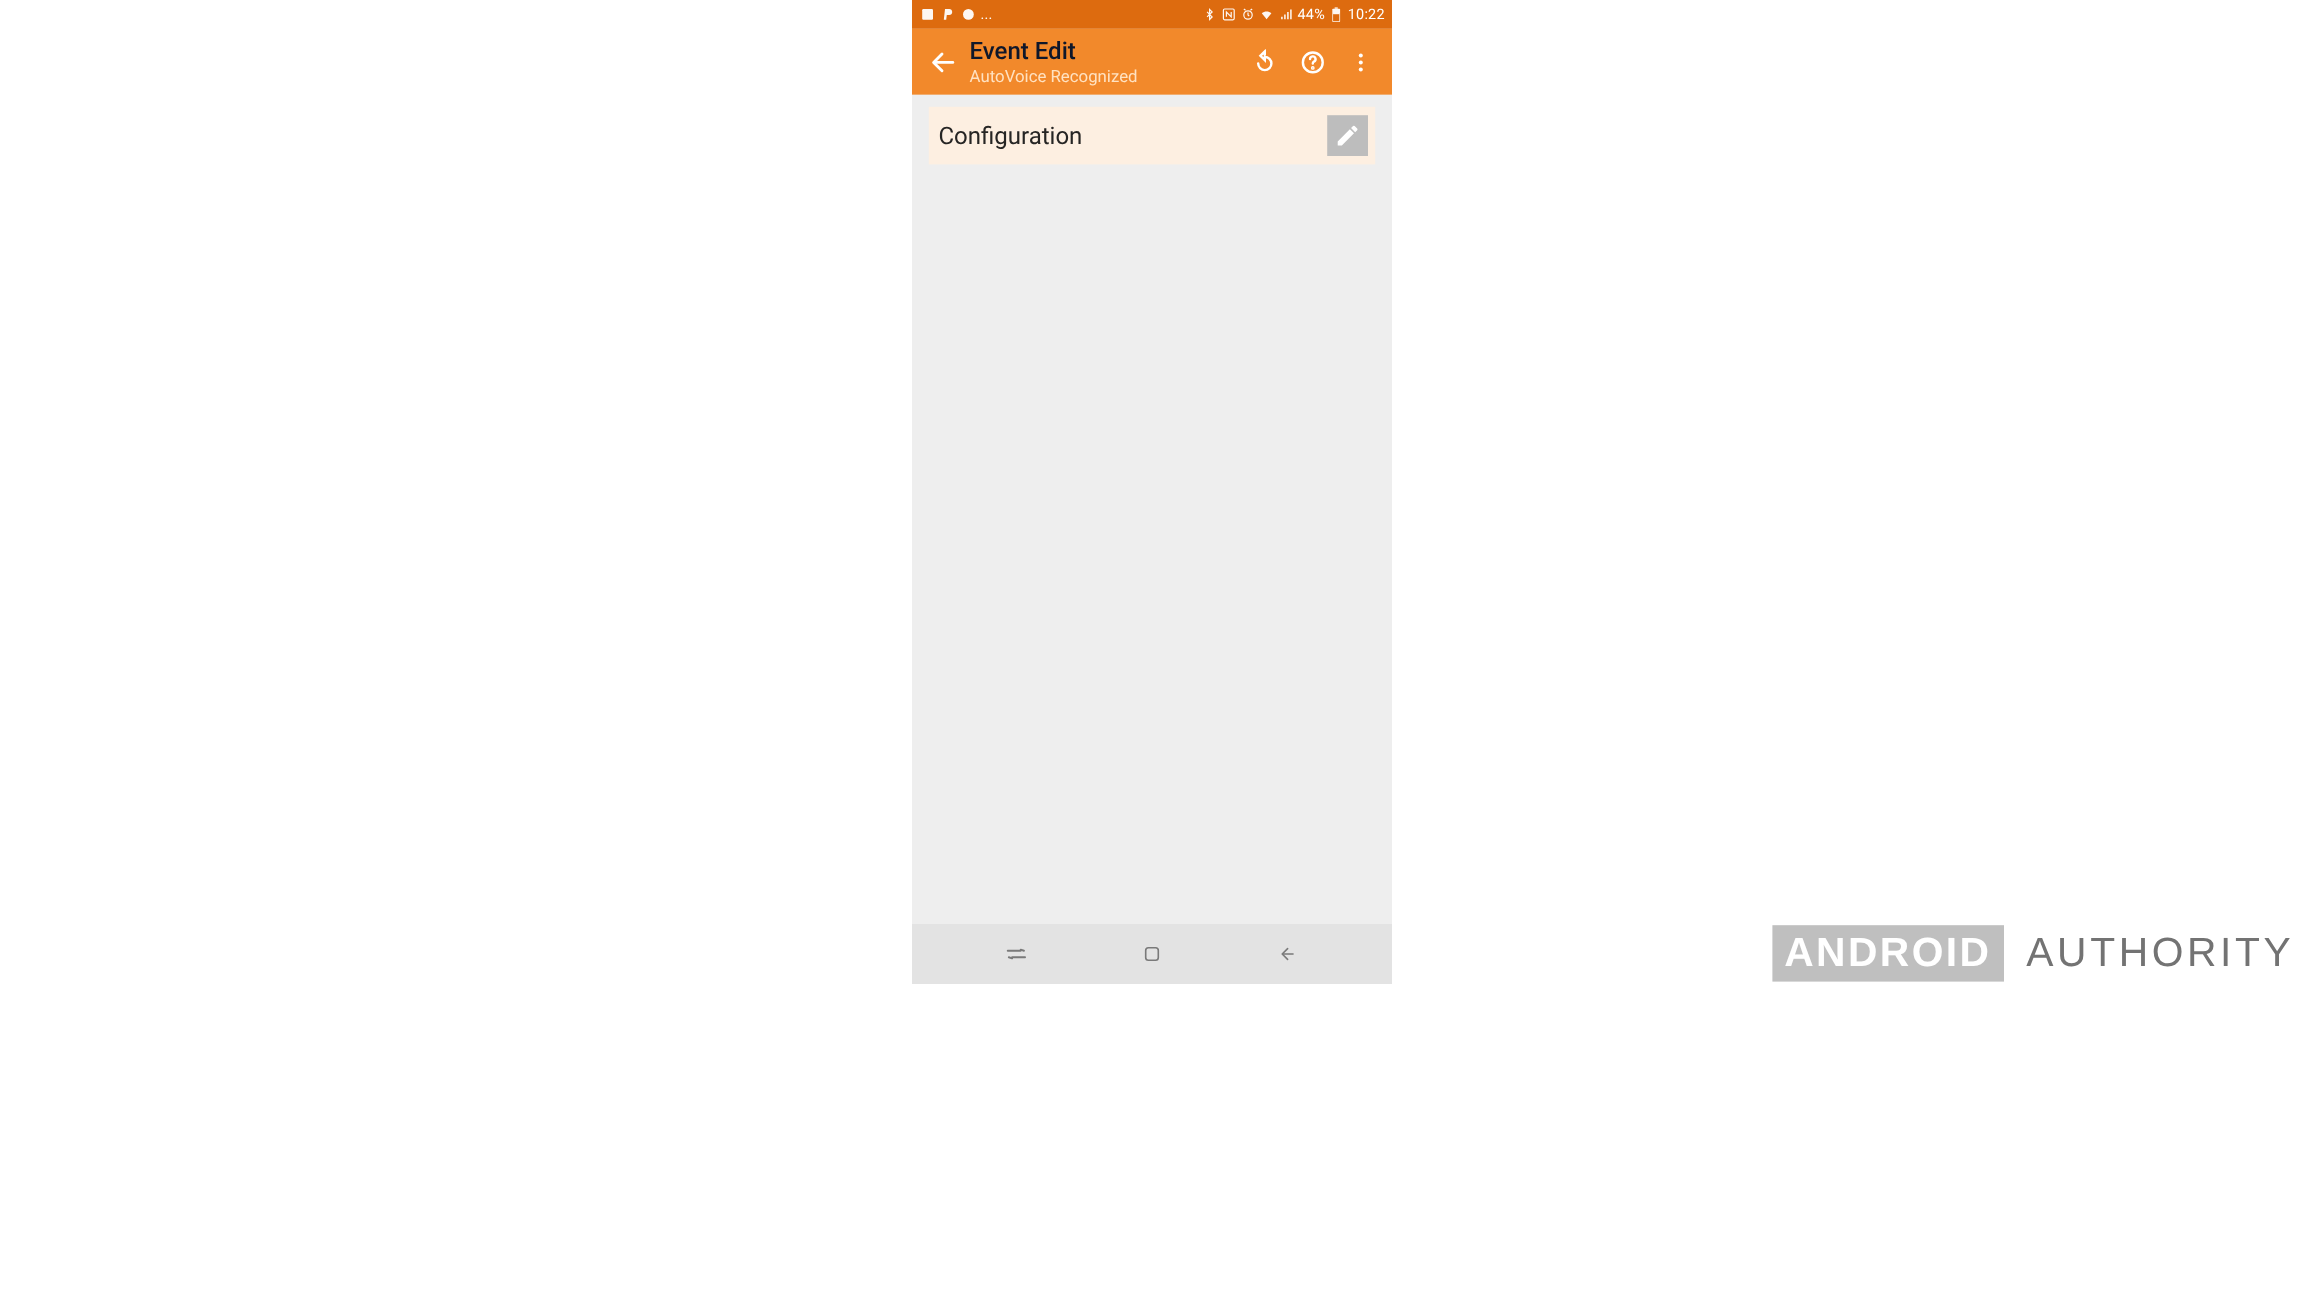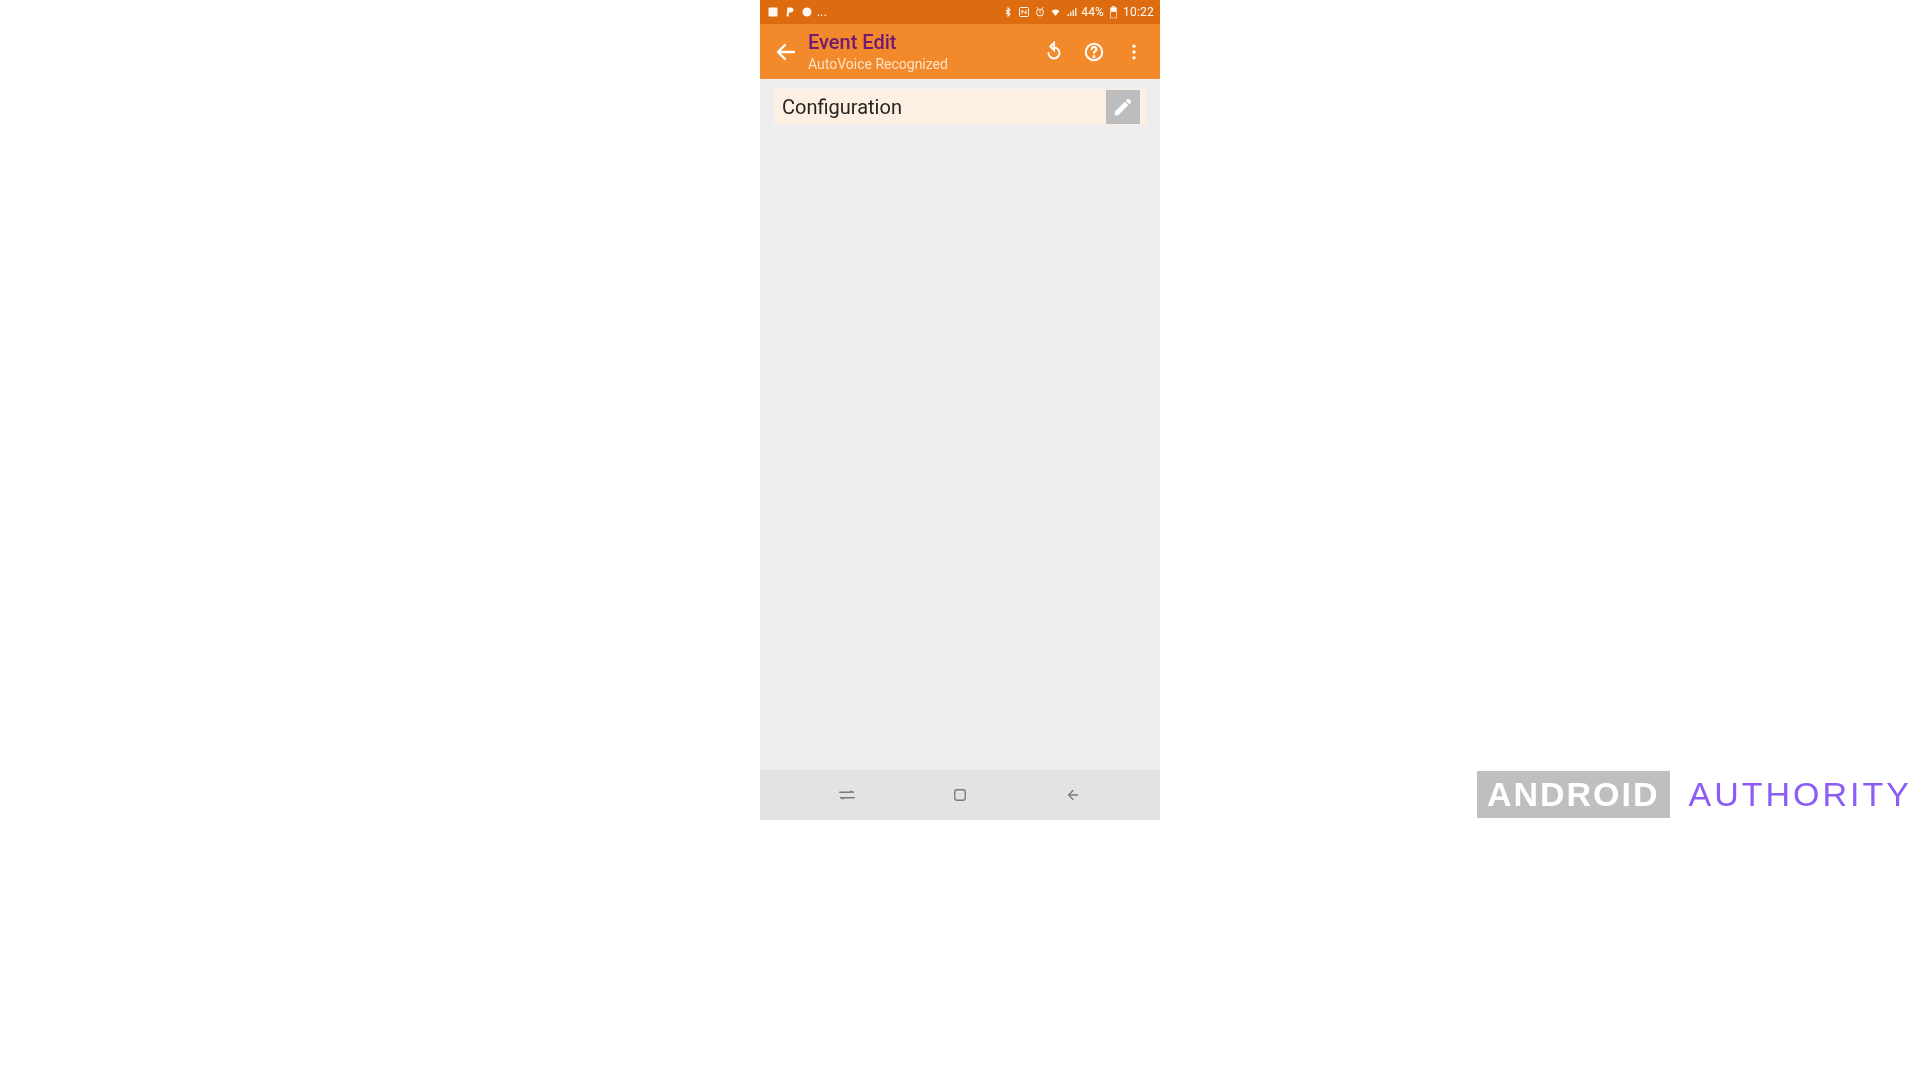--- a/index.html
+++ b/index.html
@@ -52,39 +52,39 @@
   }
   .back-arrow {
     width: 36px;
     height: 36px;
     display: flex;
     align-items: center;
     justify-content: center;
     cursor: pointer;
   }
   .titles { display: flex; flex-direction: column; line-height: 1.15; margin-left: 4px; }
-  .title-main { font-size: 20px; font-weight: 500; color: #701a75; }
+  .title-main { font-size: 20px; font-weight: 500; color: #0f172a; }
   .title-sub  { font-size: 14px; color: #ffe2c2; margin-top: 2px; }
   .app-bar-spacer { flex: 1; }
   .action-btn {
     width: 40px; height: 40px;
     display: flex; align-items: center; justify-content: center;
     cursor: pointer;
   }
 
   
   .content {
     flex: 1;
     background: #eeeeee;
     padding-top: 10px;
     display: flex;
     flex-direction: column;
   }
   .config-row {
-    height: 36px;
+    height: 48px;
     margin: 0 14px;
     background: #fdefe1;
     display: flex;
     align-items: center;
     padding: 0 6px 0 8px;
   }
   .config-label {
     font-size: 20px;
     color: #262524;
   }
@@ -124,21 +124,21 @@
   }
   .wm-box {
     background: #bfbfbf;
     color: #ffffff;
     font-weight: 700;
     font-size: 34px;
     padding: 4px 10px;
     letter-spacing: 2px;
   }
   .wm-text {
-    color: #8b5cf6;
+    color: #737373;
     font-weight: 400;
     font-size: 34px;
     letter-spacing: 3px;
   }
 
   svg { display: block; }
 </style>
 </head>
 <body>
 

